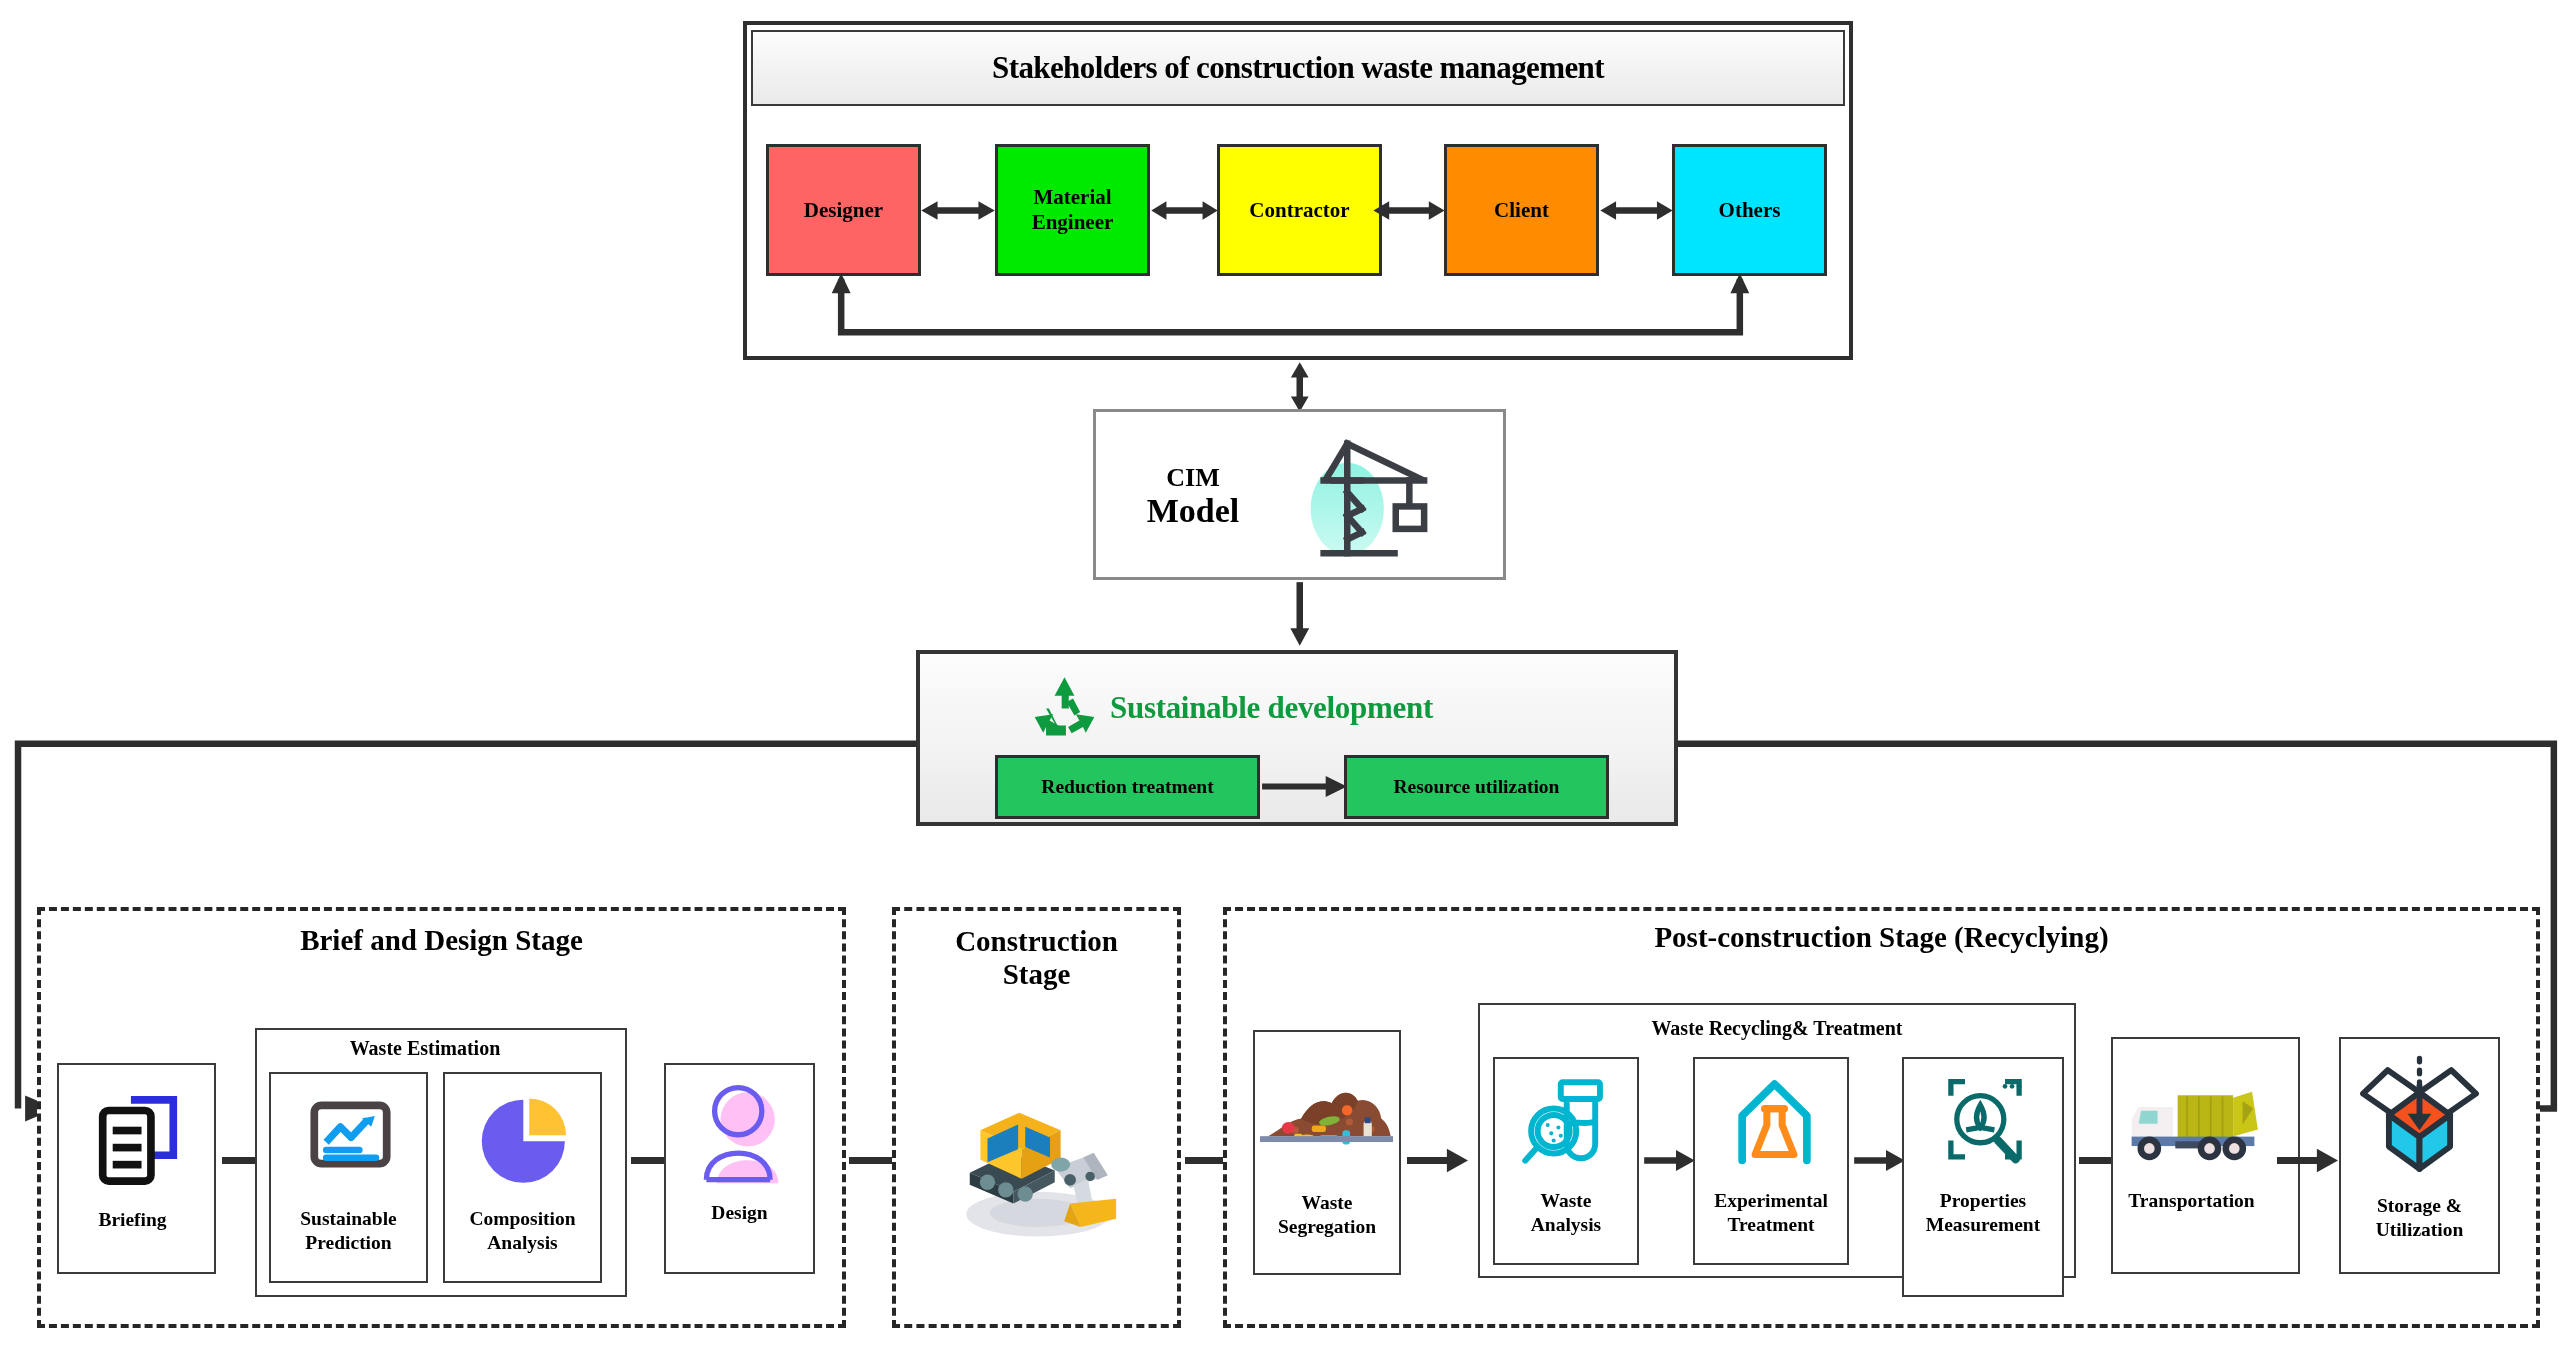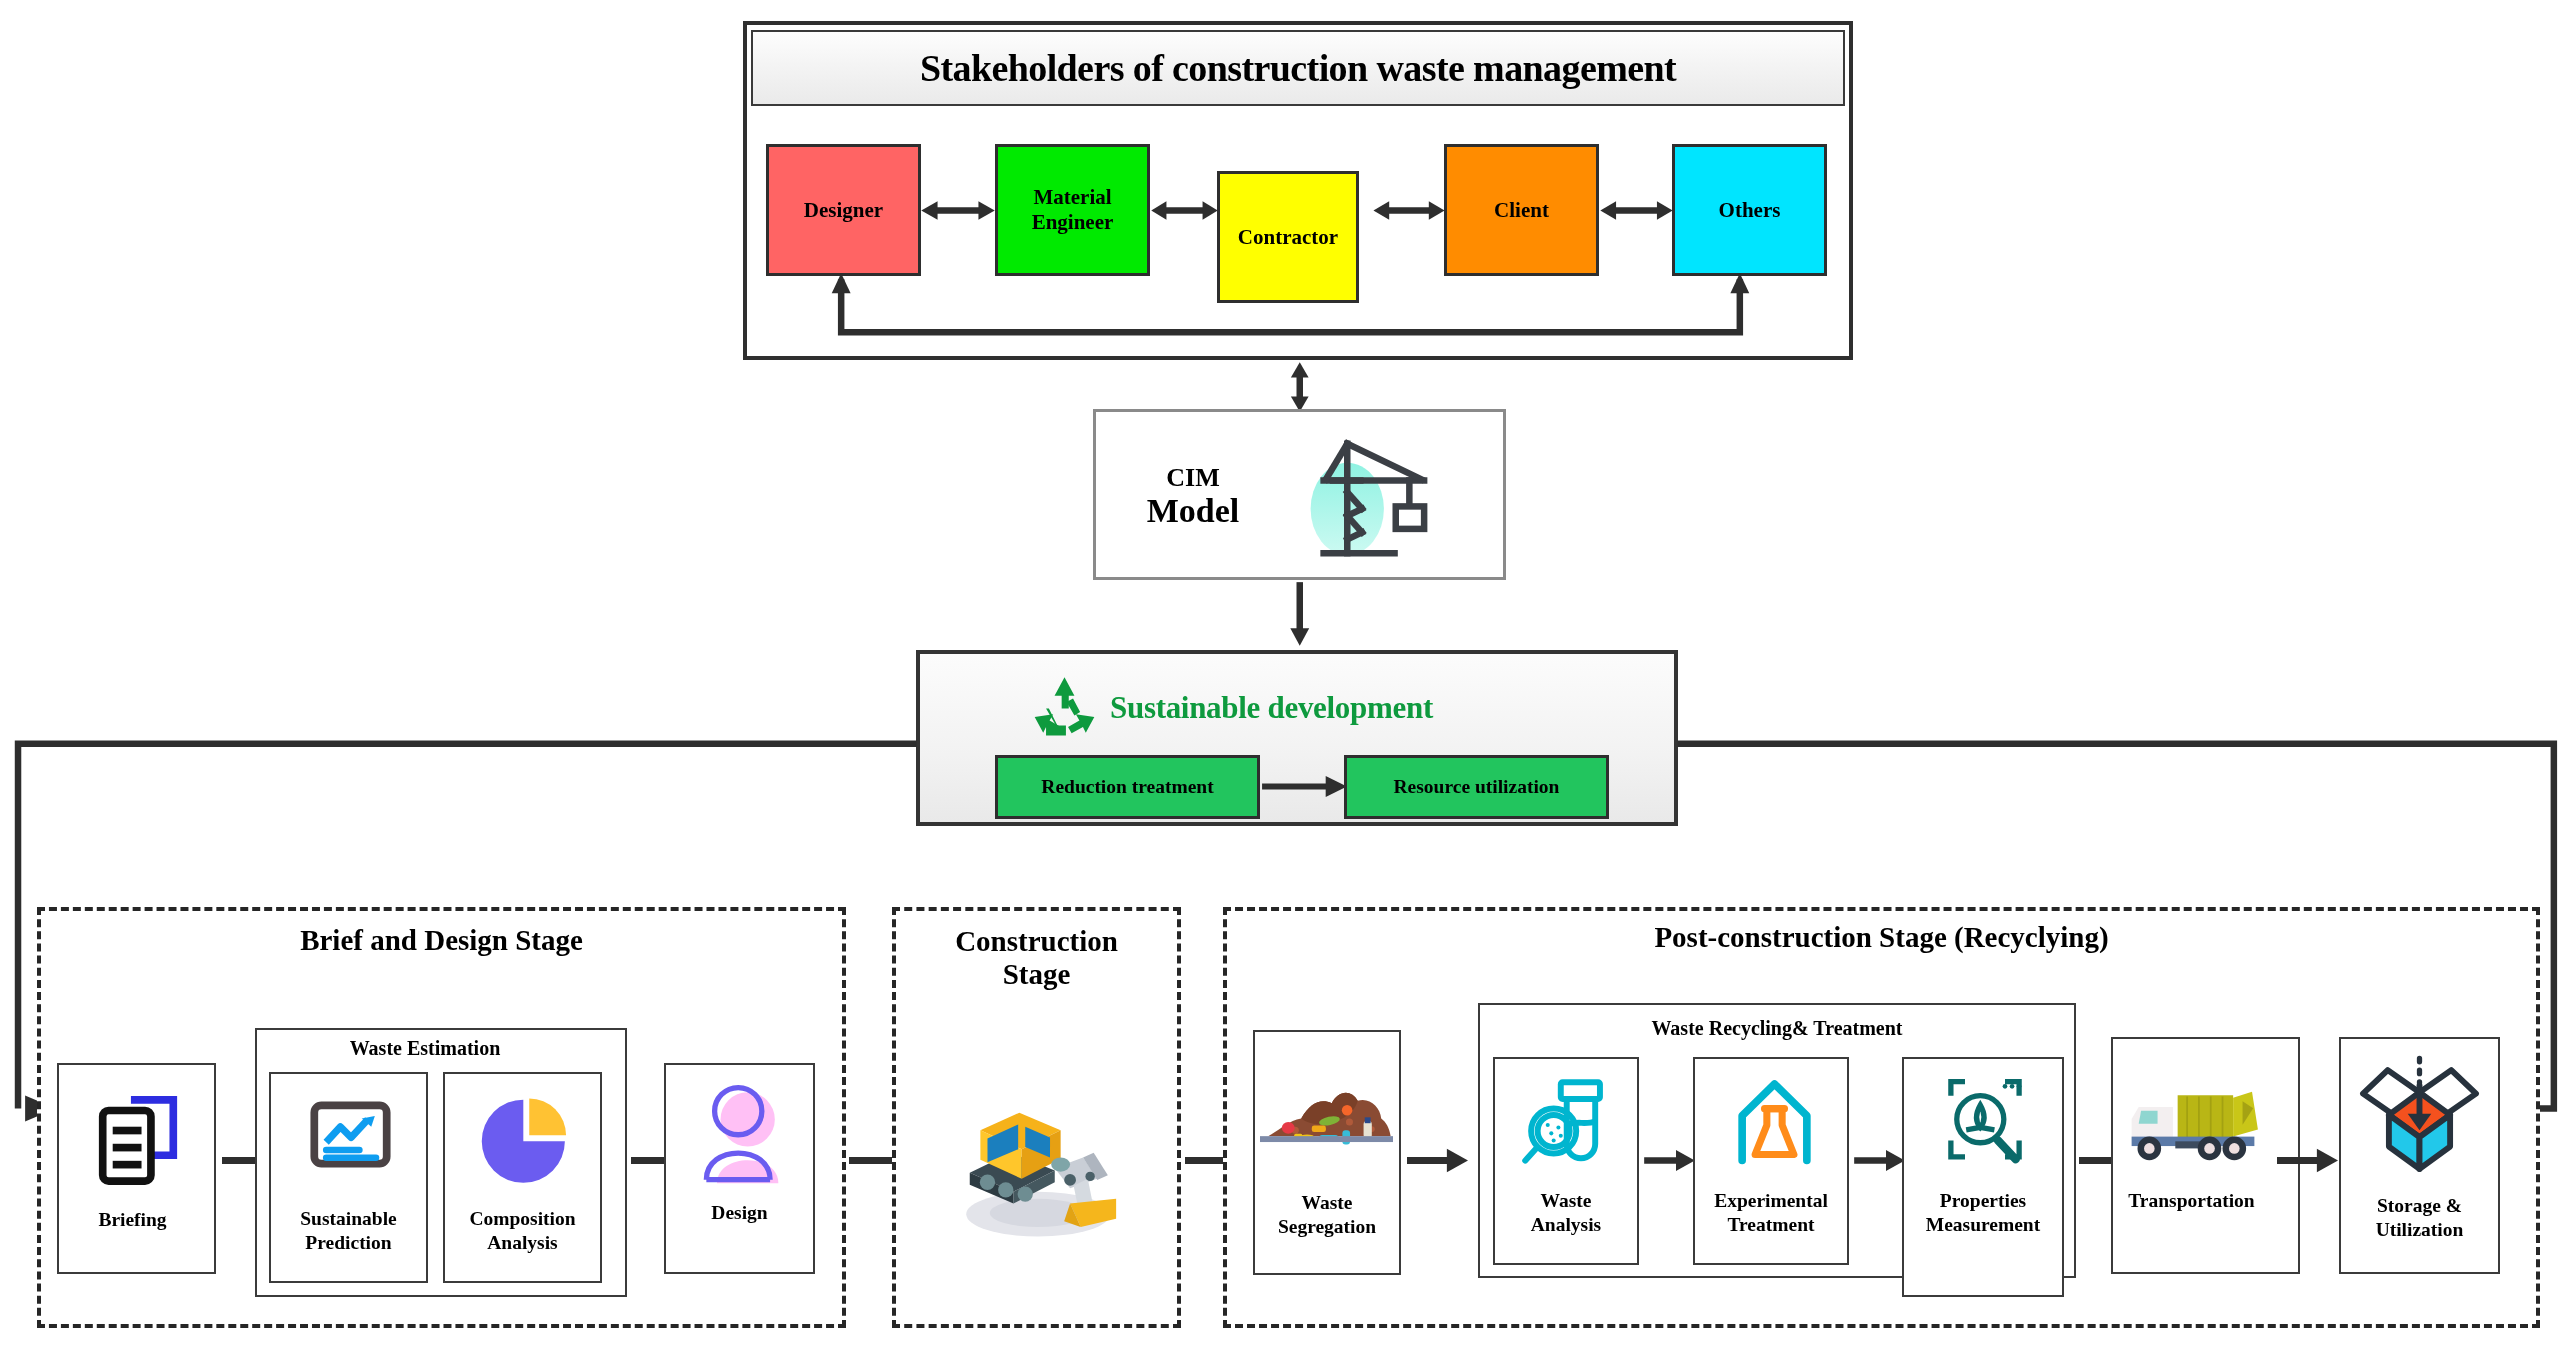--- a/index.html
+++ b/index.html
@@ -6,21 +6,21 @@
   body{width:2576px;height:1345px;position:relative;overflow:hidden;
        font-family:"Liberation Serif","DejaVu Serif",serif;color:#000;}
   .abs{position:absolute;box-sizing:border-box;}
   .ctr{display:flex;align-items:center;justify-content:center;text-align:center;}
   .col{display:flex;flex-direction:column;align-items:center;justify-content:center;}
 
   
   #stake-panel{left:743px;top:21px;width:1110px;height:339px;border:4.1px solid #2f2f2f;background:#fff;}
   #stake-title-bar{left:751px;top:29.5px;width:1094px;height:76px;border:2.4px solid #3a3a3a;
      background:linear-gradient(180deg,#fdfdfd 0%,#f4f4f4 45%,#eaeaea 100%);}
-  #stake-title{font-size:38px;font-weight:bold;letter-spacing:-0.6px;}
+  #stake-title{font-size:31px;font-weight:bold;letter-spacing:-0.6px;}
 
   .stake-box{height:132px;border:3px solid #2e2e2e;}
   .stake-label{font-size:21px;font-weight:bold;line-height:1.18;}
 
   
   #cim-box{left:1093px;top:409px;width:413px;height:171px;border:3.5px solid #8a8a8a;background:#fff;}
   #cim-label{font-size:26px;font-weight:bold;line-height:1.12;}
 
   
   #sust-box{left:916px;top:650px;width:762px;height:176px;border:4.1px solid #343434;
@@ -47,21 +47,21 @@
 <div class="abs ctr" id="stake-title-bar">
   <span id="stake-title">Stakeholders of construction waste management</span>
 </div>
 
 <div class="abs ctr stake-box" style="left:766px;top:144px;width:155px;background:#FF6464;">
   <span class="stake-label">Designer</span>
 </div>
 <div class="abs ctr stake-box" style="left:995px;top:144px;width:155px;background:#00EA00;">
   <span class="stake-label">Material Engineer</span>
 </div>
-<div class="abs ctr stake-box" style="left:1217px;top:144px;width:142px;background:#FFFF00;margin-top:27px;">
+<div class="abs ctr stake-box" style="left:1217px;top:144px;width:165px;background:#FFFF00;">
   <span class="stake-label">Contractor</span>
 </div>
 <div class="abs ctr stake-box" style="left:1444px;top:144px;width:155px;background:#FF8C00;">
   <span class="stake-label">Client</span>
 </div>
 <div class="abs ctr stake-box" style="left:1672px;top:144px;width:155px;background:#00E5FF;">
   <span class="stake-label">Others</span>
 </div>
 
 <svg class="abs noevt" style="left:921px;top:193px;width:74px;height:35px;" viewBox="0 0 126 60">

